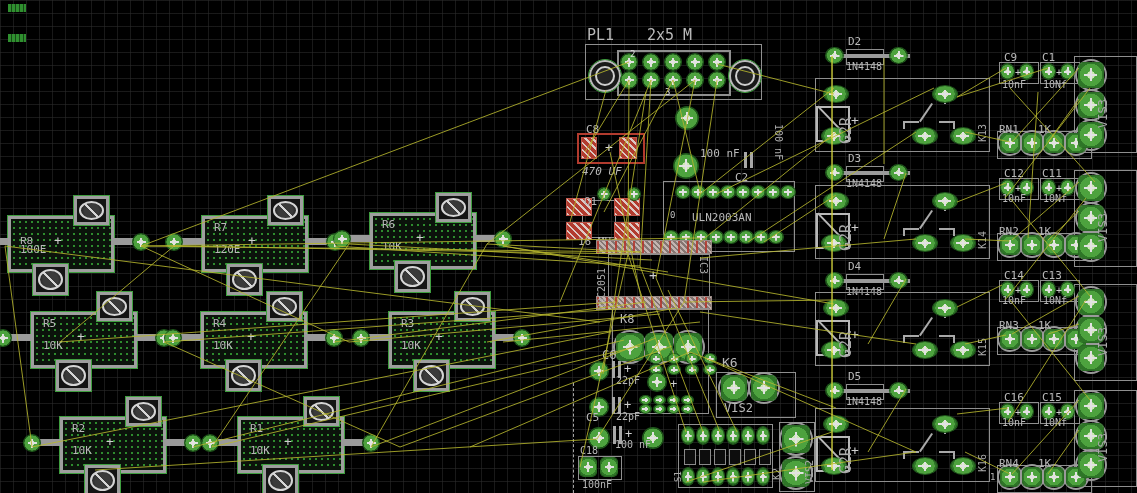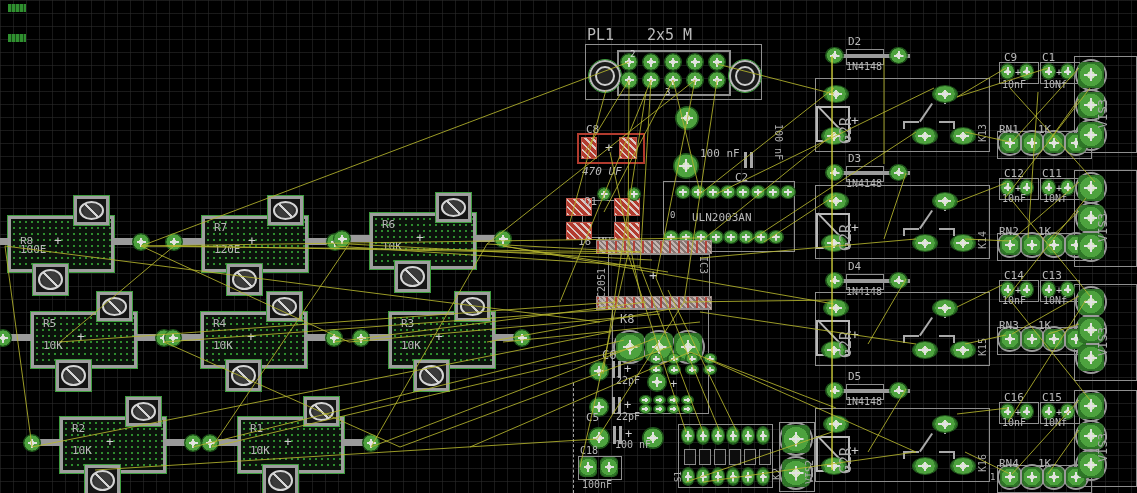--- a/index.html
+++ b/index.html
@@ -301,20 +301,29 @@
       <div class="sline" style="left: 28px; top: 13px; width: 3px; height: 17px;"></div>
       <div class="lbl" style="left: 34px; top: 15px; width: auto; height: auto; font-size: 12px; color: rgb(207, 207, 207);">+</div>
       <div class="lbl" style="left: 26px; top: 28px; width: auto; height: auto; font-size: 10px;">22pF</div>
     </div>
     <div class="comp" style="left: 590px; top: 384px; width: 60px; height: 40px;">
       <div class="pad pr" style="left: 0px; top: 14px; width: 18px; height: 18px;"></div>
       <div class="sline" style="left: 22px; top: 13px; width: 3px; height: 17px;"></div>
       <div class="sline" style="left: 28px; top: 13px; width: 3px; height: 17px;"></div>
       <div class="lbl" style="left: 34px; top: 15px; width: auto; height: auto; font-size: 12px; color: rgb(207, 207, 207);">+</div>
       <div class="lbl" style="left: 26px; top: 28px; width: auto; height: auto; font-size: 10px;">22pF</div>
+    </div>
+    <div class="comp" style="left: 716px; top: 356px; width: 100px; height: 62px;">
+      <div class="lbl" style="left: 6px; top: 0px; width: auto; height: auto; font-size: 13px;">K6</div>
+      <div class="silk" style="left: 0px; top: 16px; width: 78px; height: 44px;"></div>
+      <div class="ring" style="left: 2px; top: 16px; width: 28px; height: 28px;"></div>
+      <div class="pad psq" style="left: 6px; top: 20px; width: 24px; height: 24px;"></div>
+      <div class="ring" style="left: 32px; top: 16px; width: 28px; height: 28px;"></div>
+      <div class="pad psq" style="left: 36px; top: 20px; width: 24px; height: 24px;"></div>
+      <div class="lbl" style="left: 8px; top: 46px; width: auto; height: auto; font-size: 12px;">VIS2</div>
     </div>
     <div class="comp" style="left: 583px; top: 412px; width: 85px; height: 42px;">
       <div class="lbl" style="left: 3px; top: 0px; width: auto; height: auto;">C5</div>
       <div class="pad pr" style="left: 6px; top: 16px; width: 20px; height: 20px;"></div>
       <div class="sline" style="left: 30px; top: 14px; width: 3px; height: 18px;"></div>
       <div class="sline" style="left: 36px; top: 14px; width: 3px; height: 18px;"></div>
       <div class="lbl" style="left: 42px; top: 16px; width: auto; height: auto; font-size: 12px; color: rgb(207, 207, 207);">+</div>
       <div class="pad pr" style="left: 60px; top: 16px; width: 20px; height: 20px;"></div>
       <div class="lbl" style="left: 32px; top: 28px; width: auto; height: auto; font-size: 10px;">100 nF</div>
     </div>

